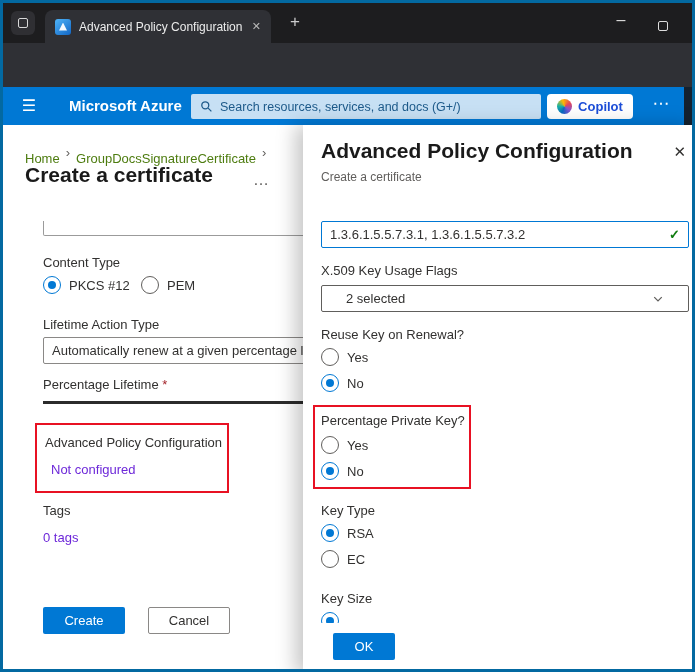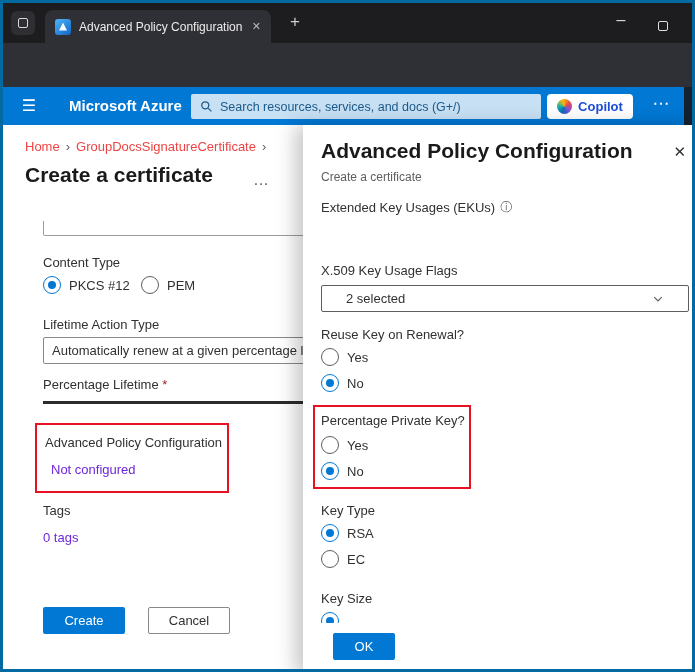--- a/index.html
+++ b/index.html
@@ -34,21 +34,21 @@
   .azsearch { position:absolute; left:188px; top:7px; width:350px; height:25px; background:#c7e0f4; border-radius:2px; display:flex; align-items:center; gap:7px; padding:0 9px; }
   .azsearch-text { font-size:12.5px; color:#1d5a8a; white-space:nowrap; overflow:hidden; }
   .copilot { position:absolute; left:544px; top:7px; width:86px; height:25px; background:#ffffff; border-radius:4px; display:flex; align-items:center; justify-content:center; gap:6px; }
   .copilot-icon { width:15px; height:15px; border-radius:50%; background:conic-gradient(from 200deg,#0b67c2,#18b2a6,#ffb900,#e74856,#8354d1,#0b67c2); }
   .copilot-label { font-size:13px; font-weight:bold; color:#1d4ed8; }
   .az-more { position:absolute; left:646px; top:6px; width:24px; text-align:center; font-size:17px; color:#ffffff; }
   .az-avatar { position:absolute; left:681px; top:0; width:14px; height:38px; background:#14212e; }
 
   
   .crumb { position:absolute; left:22px; top:136px; font-size:13px; display:flex; align-items:center; gap:6px; white-space:nowrap; }
-  .crumb a, .link { color:#ef4444; text-decoration:none; cursor:pointer; }
+  .crumb a, .link { color:#4d7c0f; text-decoration:none; cursor:pointer;margin-top:12px; }
   .crumb-sep { color:#605e5c; }
   .page-title { position:absolute; left:22px; top:160px; font-size:21px; font-weight:bold; color:#1a1a1a; white-space:nowrap; }
   .title-more { position:absolute; left:250px; top:168px; font-size:16px; color:#605e5c; letter-spacing:1px; }
   .partial-field { position:absolute; left:40px; top:218px; width:290px; height:15px; border:1px solid #9b9b9b; border-top:none; border-radius:0 0 2px 2px; }
   .field-label { position:absolute; font-size:13px; color:#323130; white-space:nowrap; }
   .req { color:#a4262c; }
   .radio-row { position:absolute; display:flex; align-items:center; gap:8px; height:20px; }
   .radio { width:18px; height:18px; border-radius:50%; border:1px solid #605e5c; background:#fff; position:relative; flex:0 0 auto; }
   .radio.selected { border-color:#0078d4; }
   .radio.selected::after { content:""; position:absolute; inset:4px; border-radius:50%; background:#0078d4; }
@@ -182,23 +182,23 @@
   <div class="linktext" style="left:40px; top:527px">0 tags</div>
 
   <div class="btn btn-primary" style="left:40px; top:604px; width:82px">Create</div>
   <div class="btn btn-secondary" style="left:145px; top:604px; width:82px">Cancel</div>
 
   <div class="panel">
     <div class="panel-title">Advanced Policy Configuration</div>
     <span class="panel-close">✕</span>
     <div class="panel-subtitle">Create a certificate</div>
 
-    <div class="p-label" style="left:18px; top:74px">
-      <span>Extended Key Usages (EKUs)</span>
-      <span class="info-ico">ⓘ</span>
+    <div class="textfield">
+      <span class="val">1.3.6.1.5.5.7.3.1, 1.3.6.1.5.5.7.3.2</span>
+      <span class="valid-check">✓</span>
     </div>
 
     <div class="p-label" style="left:18px; top:138px">X.509 Key Usage Flags</div>
     <div class="dropdown">
       <span class="val">2 selected</span>
       <span style="display:flex">
         <svg width="12" height="12" viewBox="0 0 16 16" fill="none" stroke="#605e5c" stroke-width="1.7">
             <polyline points="3,5.5 8,10.5 13,5.5"></polyline>
           </svg>
       </span>

